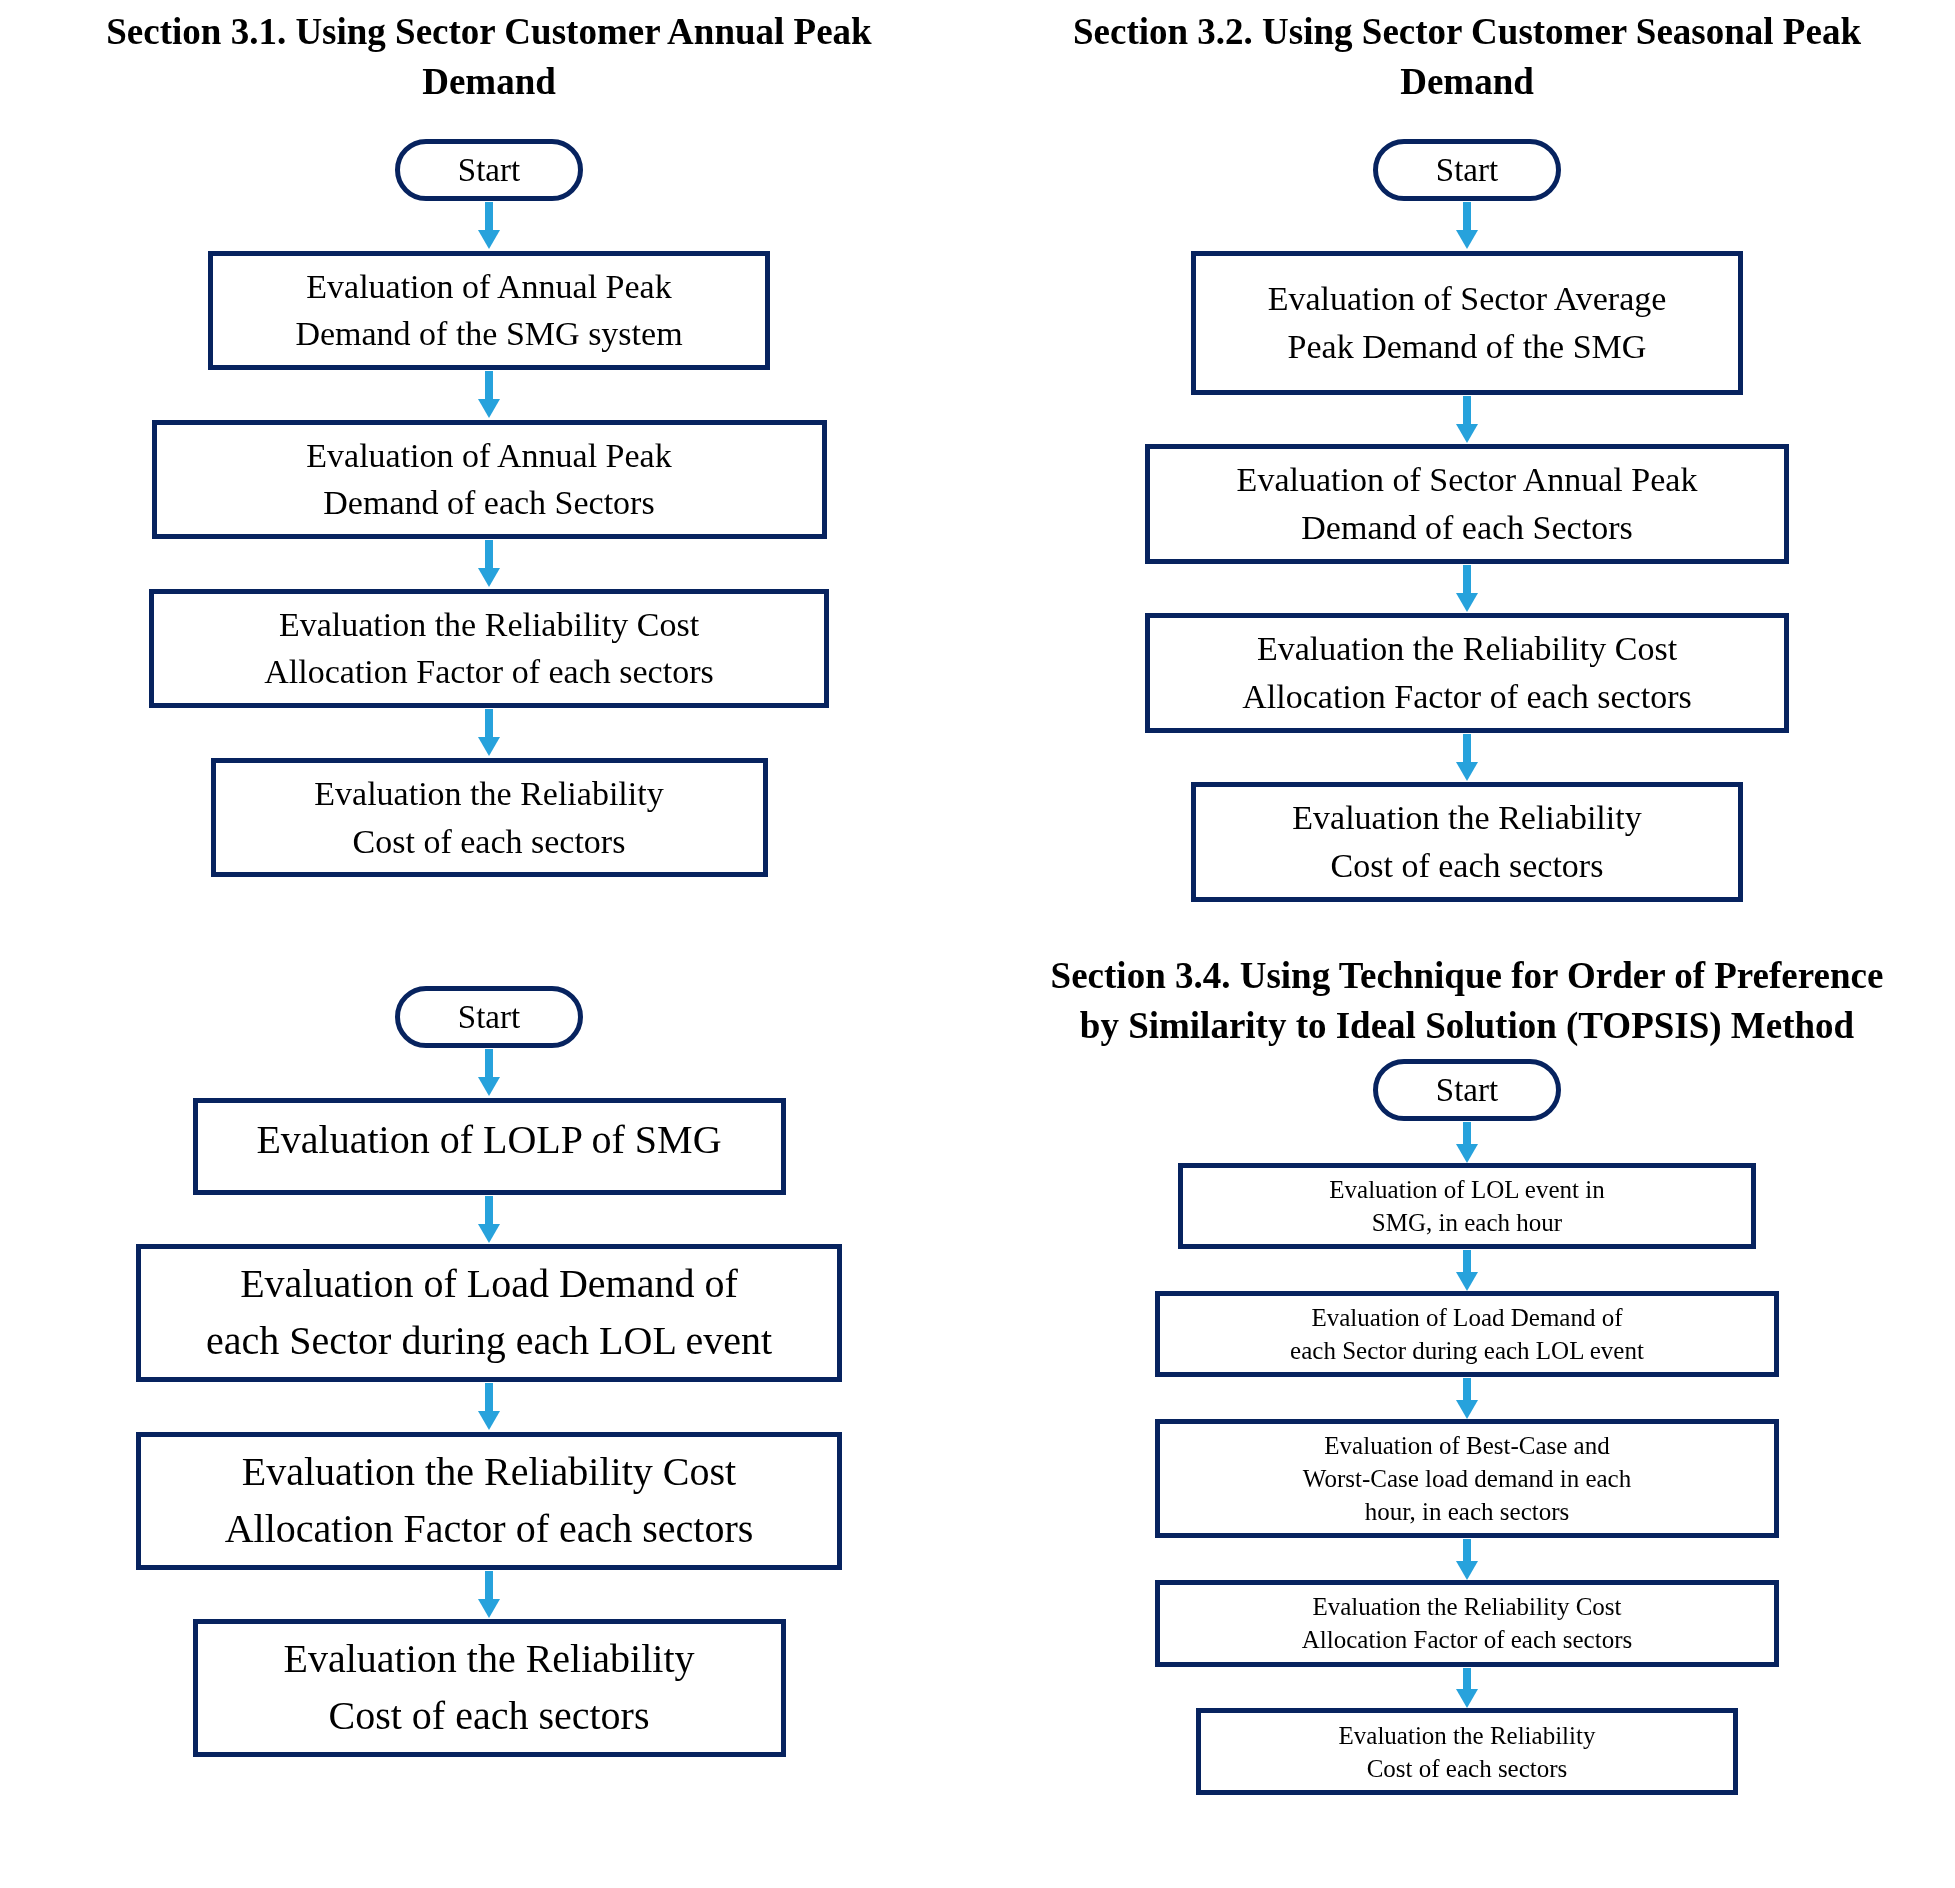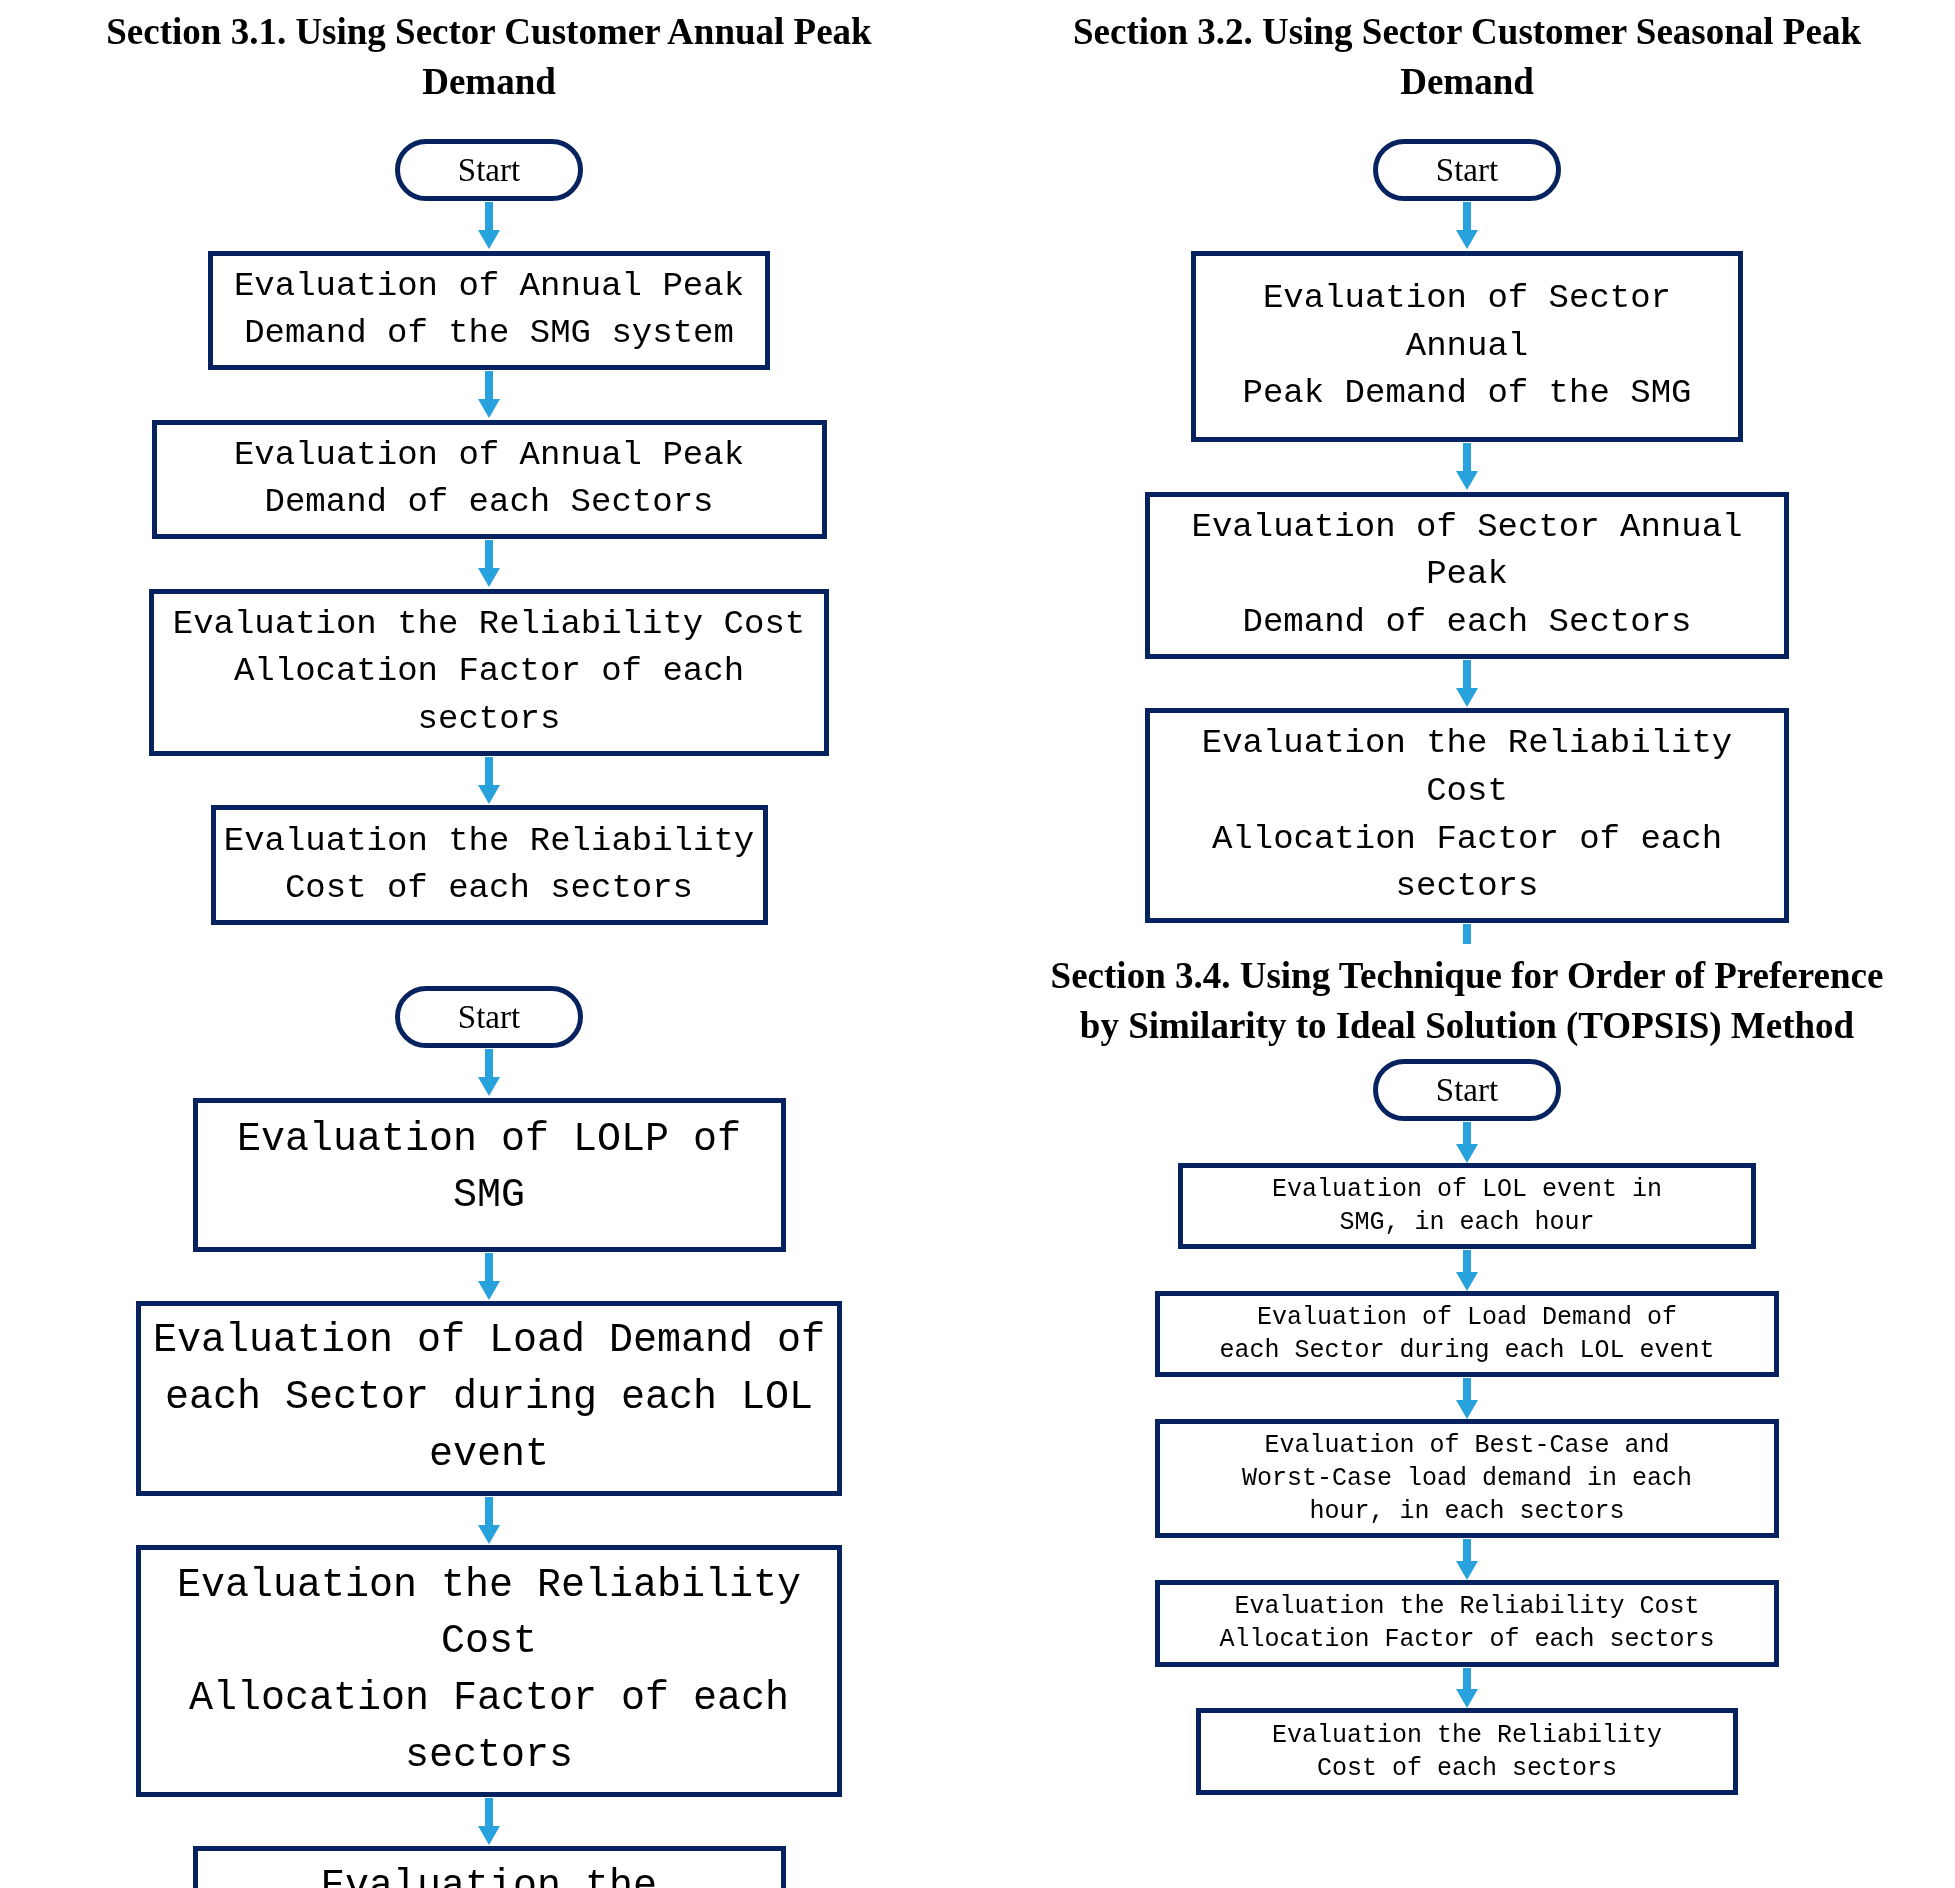--- a/index.html
+++ b/index.html
@@ -46,21 +46,20 @@
     font-size:33px;
     background:#ffffff;
   }
   .box{
     border:5.6px solid var(--navy);
     background:#ffffff;
     text-align:center;
     white-space:pre-line;
     display:flex;align-items:center;justify-content:center;
     padding:7.2px 5.1px;
-    font-family:Liberation Mono, monospace;
   }
   .s31 .box,.s32 .box{font-size:34px;line-height:1.4}
   .s33 .box{font-size:40px;line-height:1.42}
   .s34 .box{font-size:25px;line-height:1.32;padding:5.1px 5.1px}
   .box.tall{padding-top:19.4px;padding-bottom:19.4px}
   .box.pad1{padding-top:9px;padding-bottom:21.5px}
 
   .arrow{
     position:relative;
     width:7.2px;
@@ -108,21 +107,21 @@
 Cost of each sectors</div>
     </div>
   </div>
 
   <div class="quad s32">
     <h2 class="title">Section 3.2. Using Sector Customer Seasonal Peak
 Demand</h2>
     <div class="flow">
       <div class="start">Start</div>
       <div class="arrow"></div>
-      <div class="box w1080 tall">Evaluation of Sector Annual
+      <div class="box w1080 tall">Evaluation of Sector Average
 Peak Demand of the SMG</div>
       <div class="arrow"></div>
       <div class="box w1260">Evaluation of Sector Annual Peak
 Demand of each Sectors</div>
       <div class="arrow"></div>
       <div class="box w1260">Evaluation the Reliability Cost
 Allocation Factor of each sectors</div>
       <div class="arrow"></div>
       <div class="box w1080">Evaluation the Reliability
 Cost of each sectors</div>

